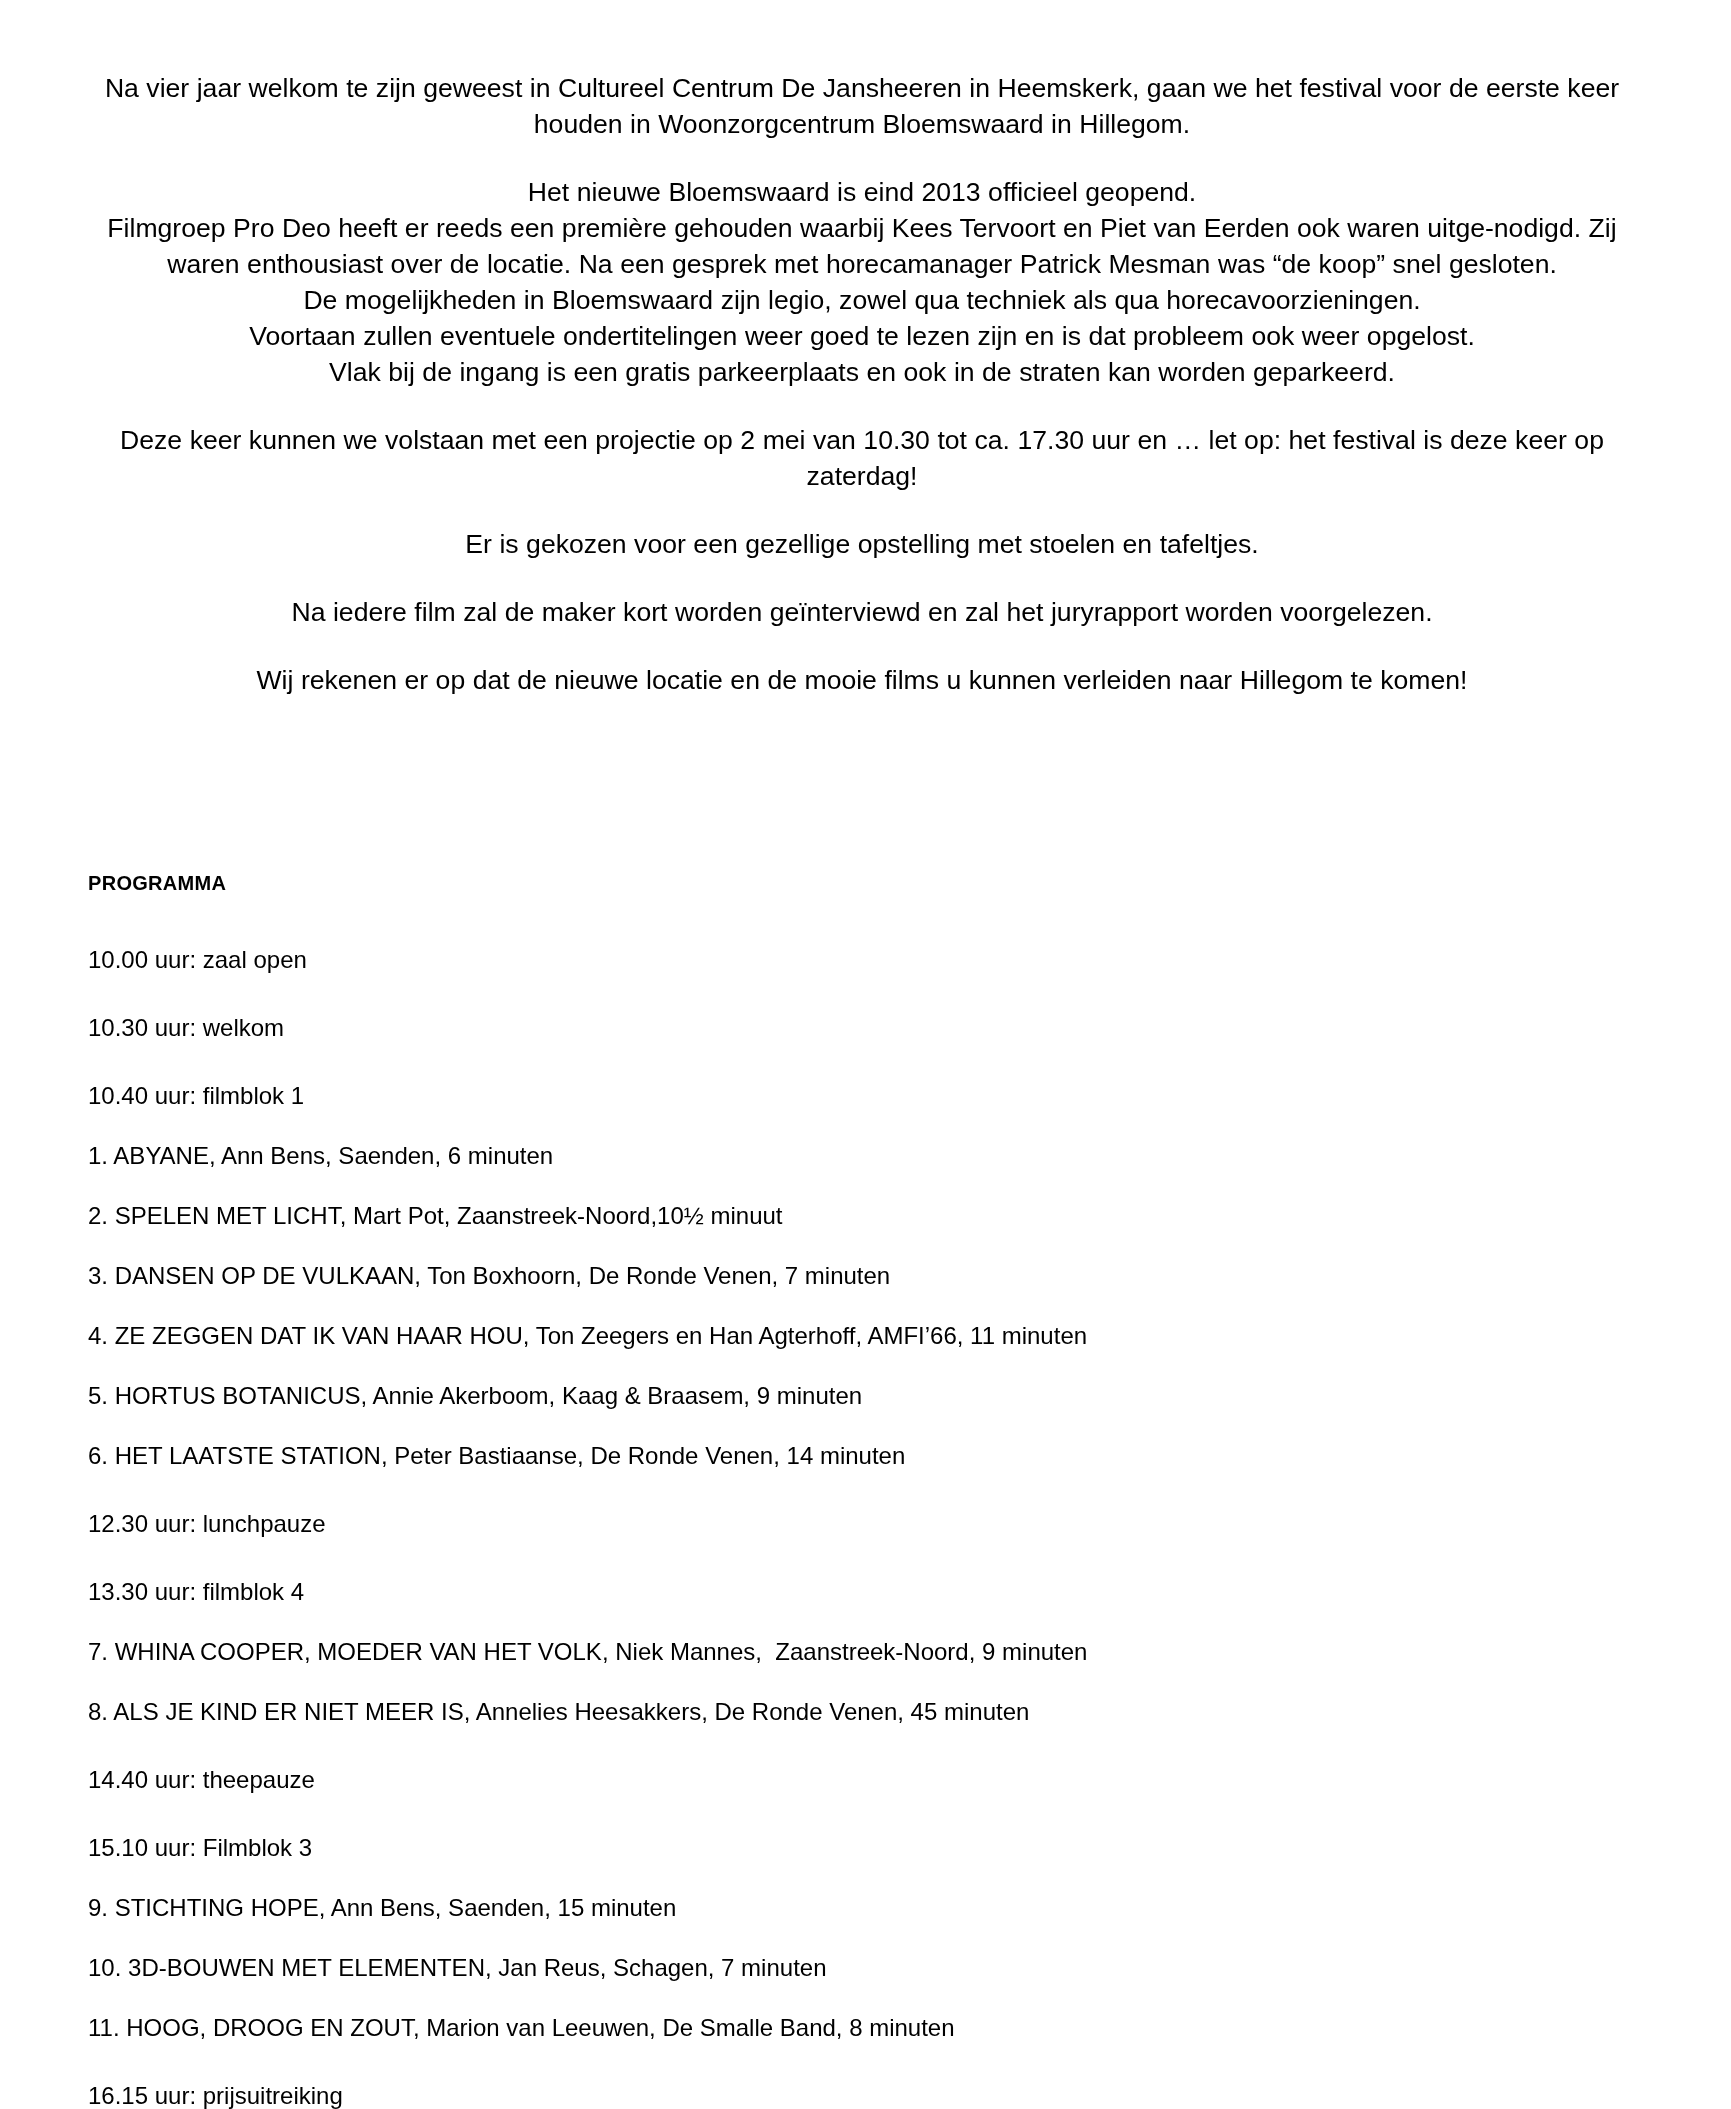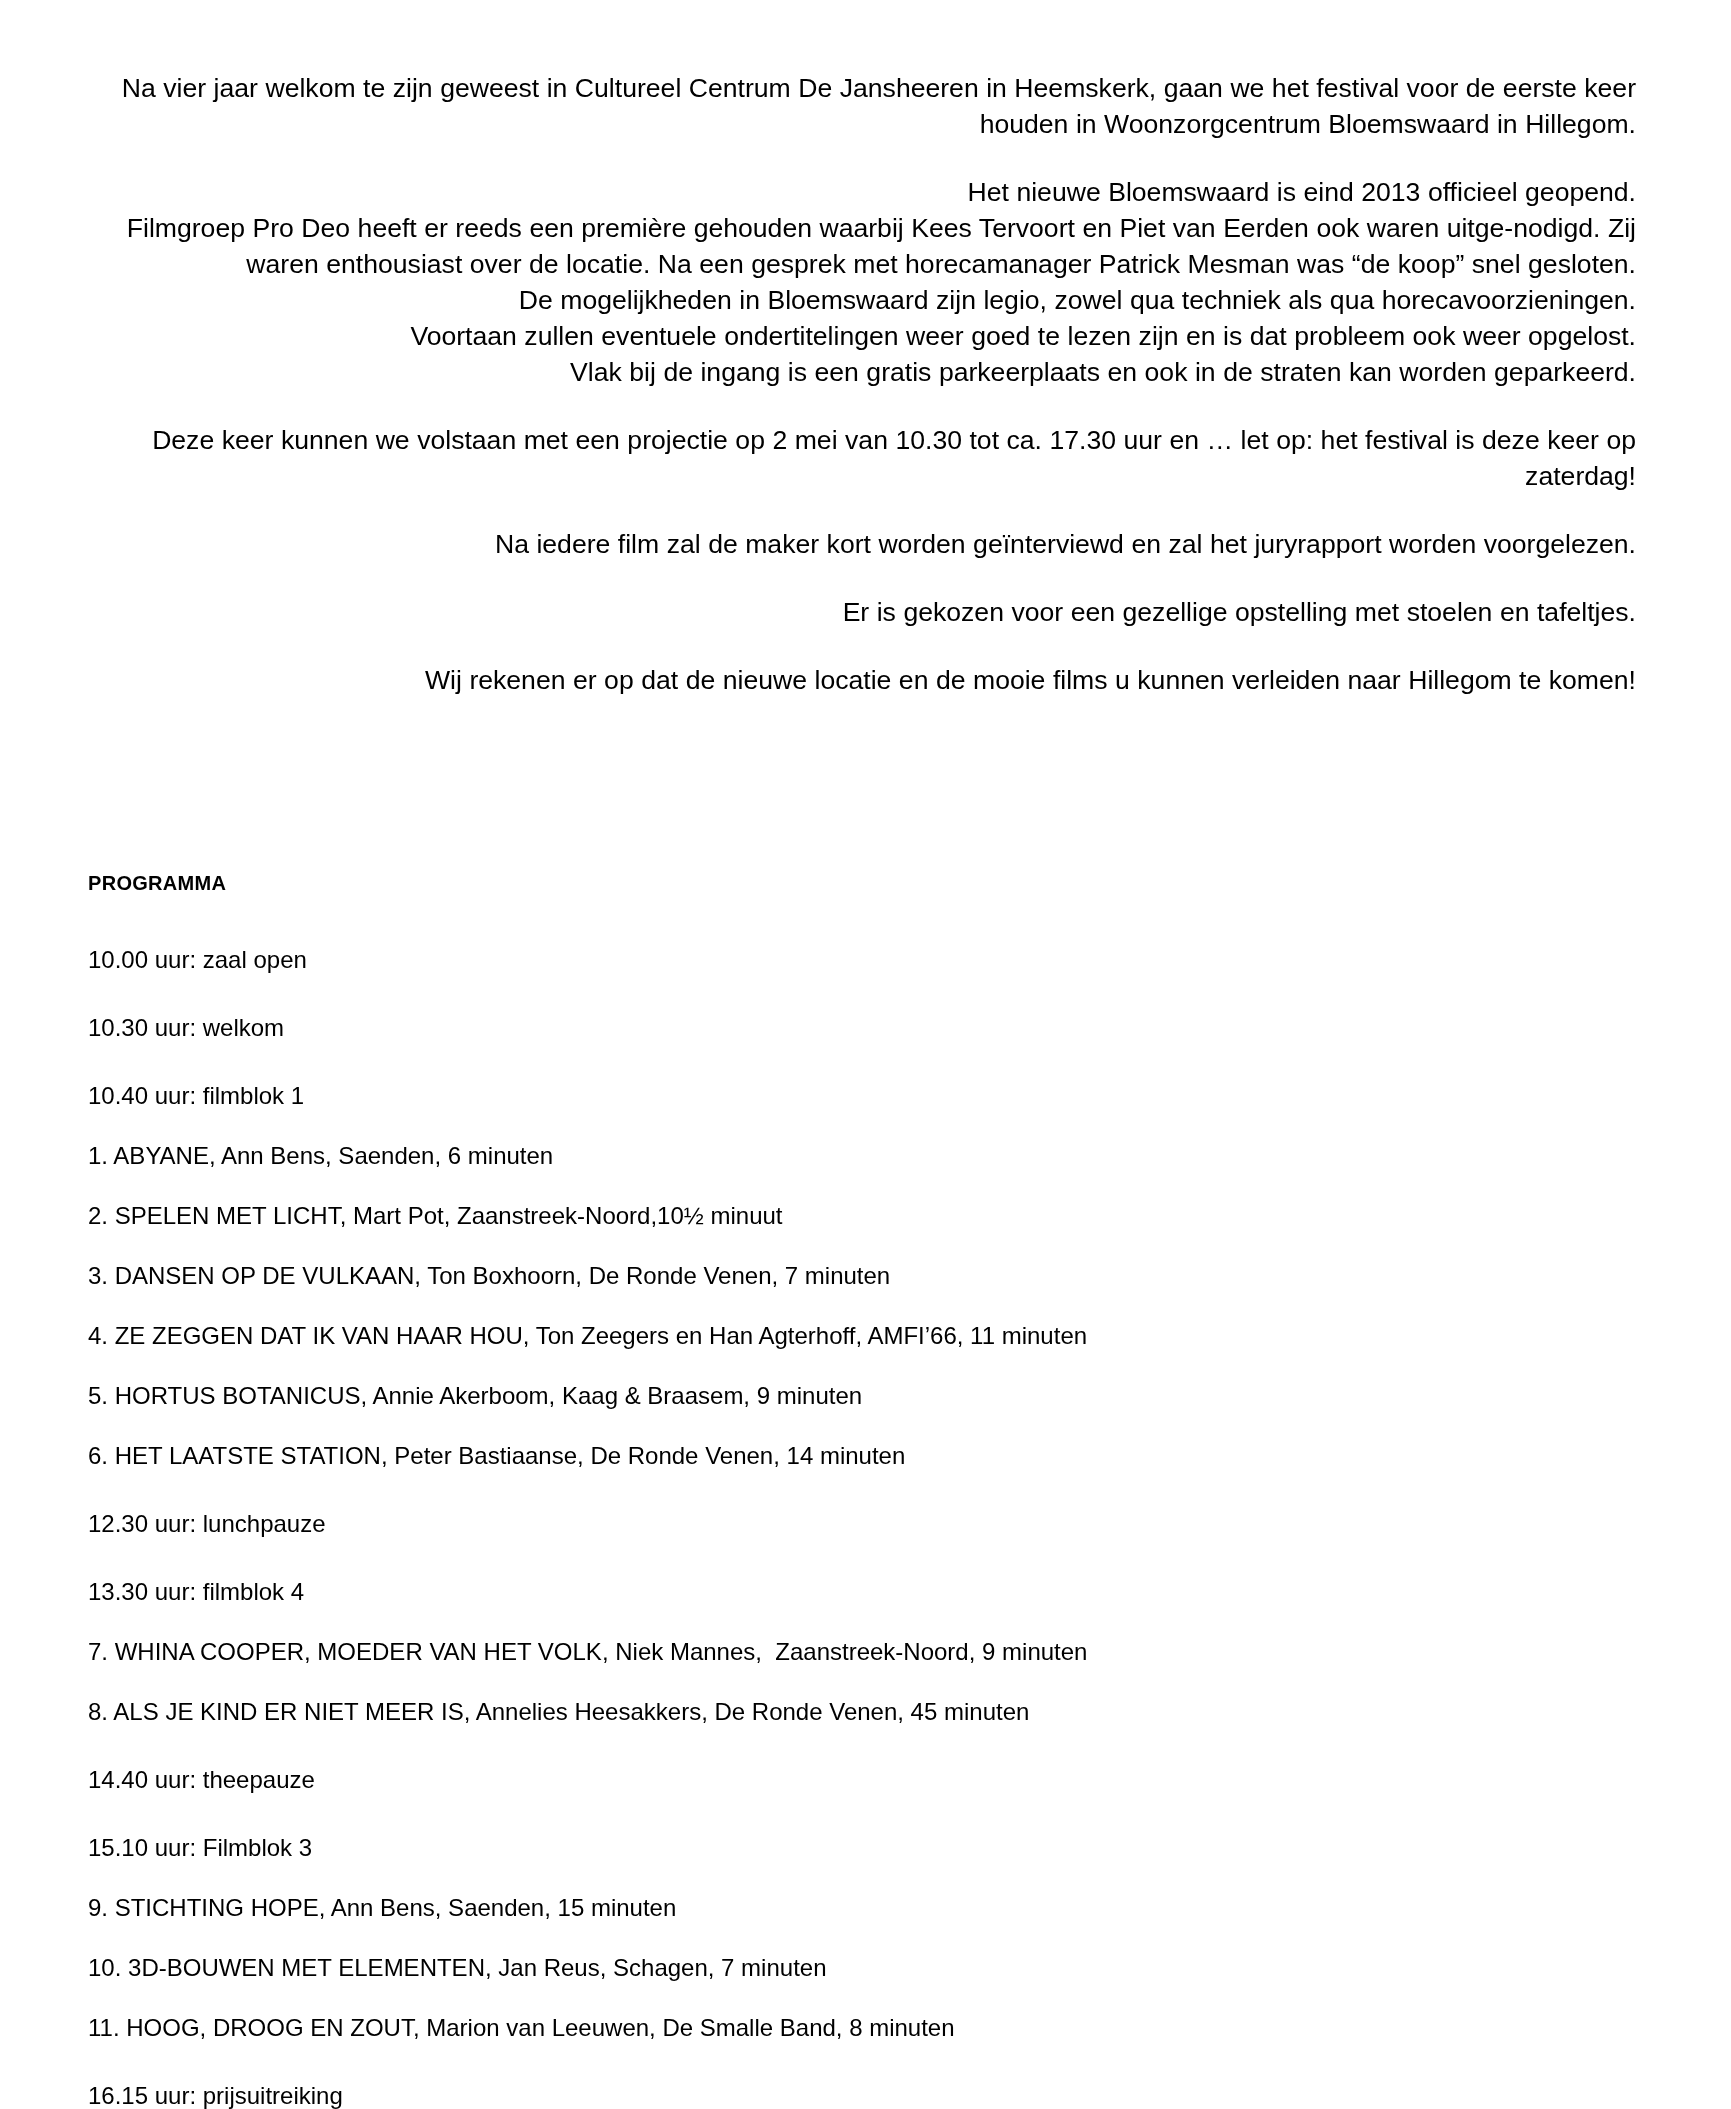--- a/index.html
+++ b/index.html
@@ -23,21 +23,21 @@
     box-sizing: border-box;
     padding: 70px 90px 36px 88px;
   }
   .doc-body {
     width: 1548px;
   }
   p.para {
     margin: 0 0 32px 0;
     font-size: 26.6px;
     line-height: 36px;
-    text-align: right;
+    text-align: center;
     word-spacing: 0.1px;
     white-space: pre-wrap;
   }
   p.para:last-child {
     margin-bottom: 0;
   }
   .spacer-lg {
     height: 135px;
   }
   h2.section-heading {
@@ -68,22 +68,22 @@
 <div class="page">
   <div class="doc-body">
 
     <p class="para">Na vier jaar welkom te zijn geweest in Cultureel Centrum De Jansheeren in Heemskerk, gaan we het festival voor de eerste keer houden in Woonzorgcentrum Bloemswaard in Hillegom.</p>
     <p class="para">Het nieuwe Bloemswaard is eind 2013 officieel geopend.
 Filmgroep Pro Deo heeft er reeds een première gehouden waarbij Kees Tervoort en Piet van Eerden ook waren uitge-nodigd. Zij waren enthousiast over de locatie. Na een gesprek met horecamanager Patrick Mesman was “de koop” snel gesloten.
 De mogelijkheden in Bloemswaard zijn legio, zowel qua techniek als qua horecavoorzieningen.
 Voortaan zullen eventuele ondertitelingen weer goed te lezen zijn en is dat probleem ook weer opgelost.
 Vlak bij de ingang is een gratis parkeerplaats en ook in de straten kan worden geparkeerd.</p>
     <p class="para">Deze keer kunnen we volstaan met een projectie op 2 mei van 10.30 tot ca. 17.30 uur en … let op: het festival is deze keer op zaterdag!</p>
+    <p class="para">Er is gekozen voor een gezellige opstelling met stoelen en tafeltjes.</p>
     <p class="para">Na iedere film zal de maker kort worden geïnterviewd en zal het juryrapport worden voorgelezen.</p>
-    <p class="para">Er is gekozen voor een gezellige opstelling met stoelen en tafeltjes.</p>
     <p class="para">Wij rekenen er op dat de nieuwe locatie en de mooie films u kunnen verleiden naar Hillegom te komen!</p>
 
     <div class="spacer-lg"></div>
 
     <h2 class="section-heading">PROGRAMMA</h2>
 
     <div class="schedule">
       <div class="schedule-group">
         <div class="schedule-line">10.00 uur: zaal open</div>
       </div>

